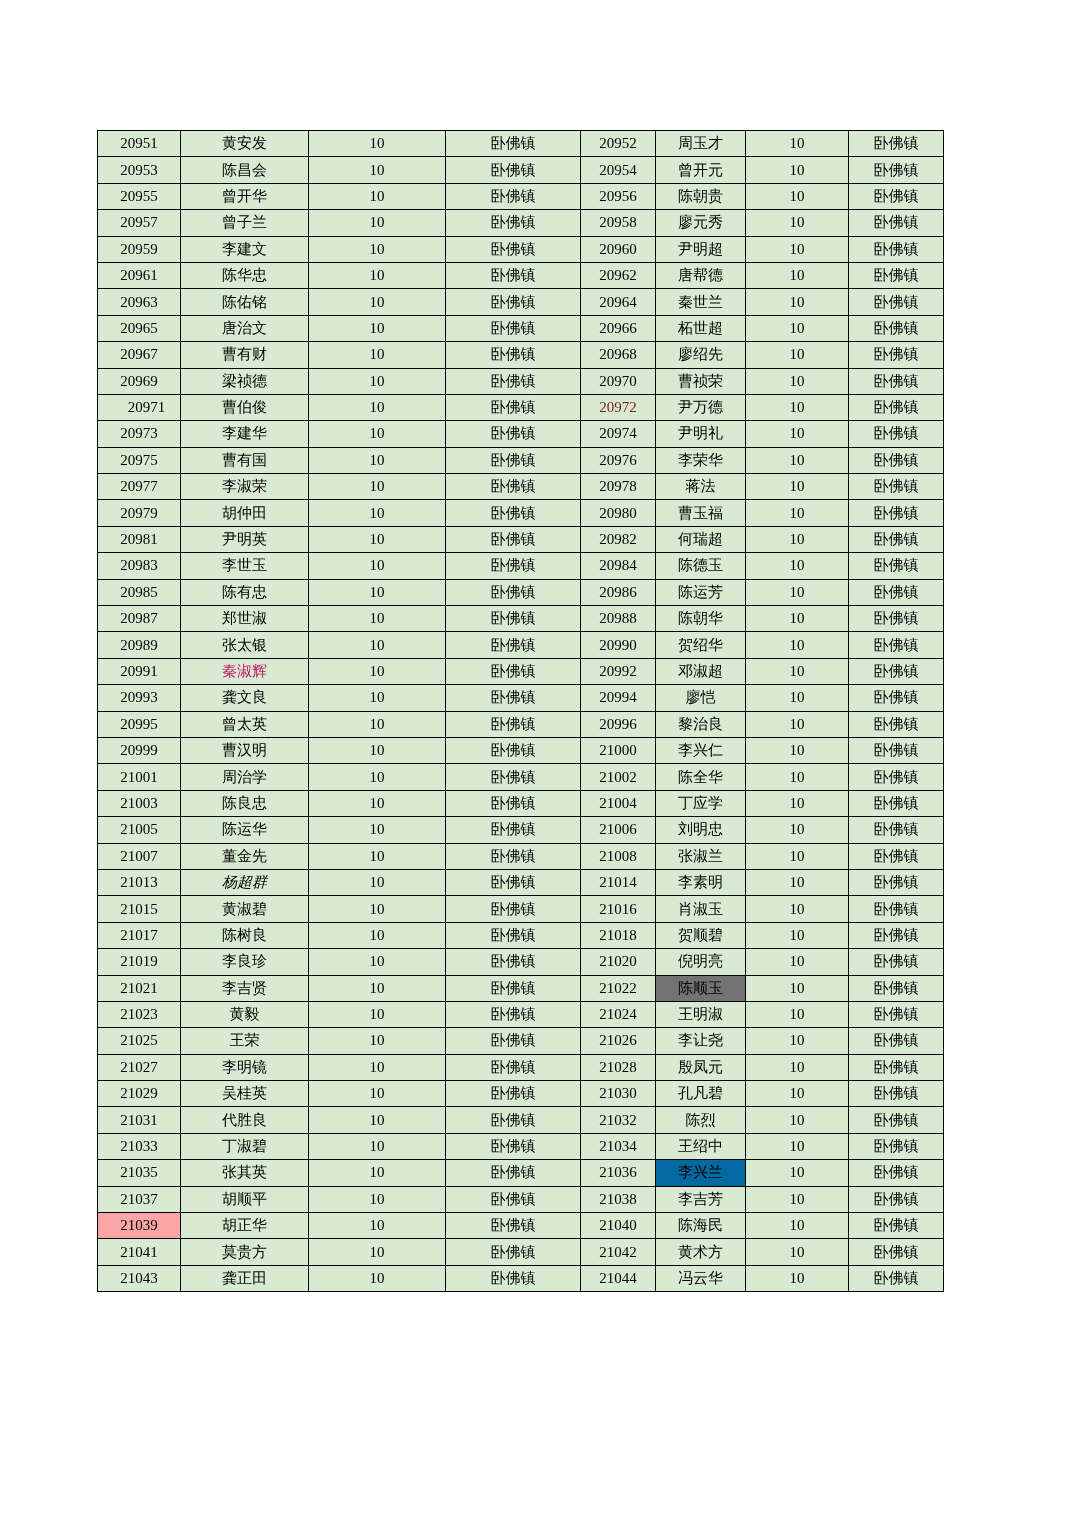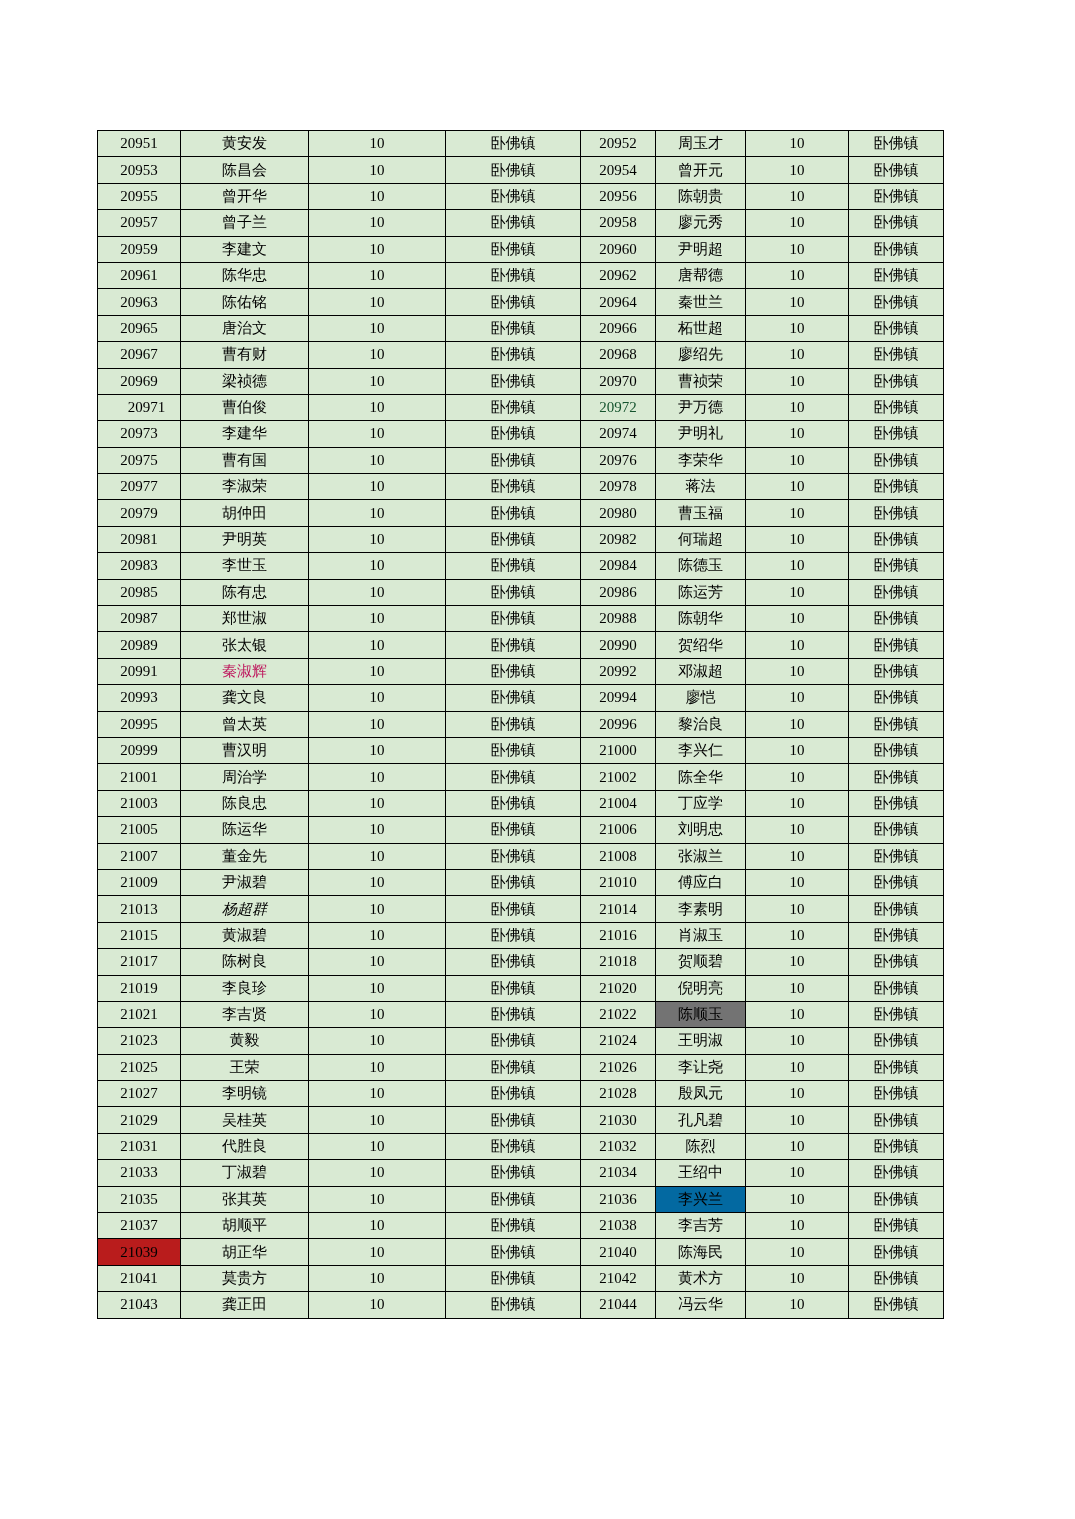--- a/index.html
+++ b/index.html
@@ -148,21 +148,21 @@
           <td style="background: rgb(217, 234, 211); border-color: rgb(0, 0, 0); color: rgb(0, 0, 0);">20970</td>
           <td style="background: rgb(217, 234, 211); border-color: rgb(0, 0, 0); color: rgb(0, 0, 0);">曹祯荣</td>
           <td style="background: rgb(217, 234, 211); border-color: rgb(0, 0, 0); color: rgb(0, 0, 0);">10</td>
           <td style="background: rgb(217, 234, 211); border-color: rgb(0, 0, 0); color: rgb(0, 0, 0);">卧佛镇</td>
         </tr>
         <tr>
           <td style="background: rgb(217, 234, 211); border-color: rgb(0, 0, 0); color: rgb(0, 0, 0); padding-left: 17px;">20971</td>
           <td style="background: rgb(217, 234, 211); border-color: rgb(0, 0, 0); color: rgb(0, 0, 0);">曹伯俊</td>
           <td style="background: rgb(217, 234, 211); border-color: rgb(0, 0, 0); color: rgb(0, 0, 0);">10</td>
           <td style="background: rgb(217, 234, 211); border-color: rgb(0, 0, 0); color: rgb(0, 0, 0);">卧佛镇</td>
-          <td style="background: rgb(217, 234, 211); border-color: rgb(0, 0, 0); color: #14532d;">20972</td>
+          <td style="background: rgb(217, 234, 211); border-color: rgb(0, 0, 0); color: #7f1d1d;">20972</td>
           <td style="background: rgb(217, 234, 211); border-color: rgb(0, 0, 0); color: rgb(0, 0, 0);">尹万德</td>
           <td style="background: rgb(217, 234, 211); border-color: rgb(0, 0, 0); color: rgb(0, 0, 0);">10</td>
           <td style="background: rgb(217, 234, 211); border-color: rgb(0, 0, 0); color: rgb(0, 0, 0);">卧佛镇</td>
         </tr>
         <tr>
           <td style="background: rgb(217, 234, 211); border-color: rgb(0, 0, 0); color: rgb(0, 0, 0);">20973</td>
           <td style="background: rgb(217, 234, 211); border-color: rgb(0, 0, 0); color: rgb(0, 0, 0);">李建华</td>
           <td style="background: rgb(217, 234, 211); border-color: rgb(0, 0, 0); color: rgb(0, 0, 0);">10</td>
           <td style="background: rgb(217, 234, 211); border-color: rgb(0, 0, 0); color: rgb(0, 0, 0);">卧佛镇</td>
           <td style="background: rgb(217, 234, 211); border-color: rgb(0, 0, 0); color: rgb(0, 0, 0);">20974</td>
@@ -324,30 +324,20 @@
           <td style="background: rgb(217, 234, 211); border-color: rgb(0, 0, 0); color: rgb(0, 0, 0);">21007</td>
           <td style="background: rgb(217, 234, 211); border-color: rgb(0, 0, 0); color: rgb(0, 0, 0);">董金先</td>
           <td style="background: rgb(217, 234, 211); border-color: rgb(0, 0, 0); color: rgb(0, 0, 0);">10</td>
           <td style="background: rgb(217, 234, 211); border-color: rgb(0, 0, 0); color: rgb(0, 0, 0);">卧佛镇</td>
           <td style="background: rgb(217, 234, 211); border-color: rgb(0, 0, 0); color: rgb(0, 0, 0);">21008</td>
           <td style="background: rgb(217, 234, 211); border-color: rgb(0, 0, 0); color: rgb(0, 0, 0);">张淑兰</td>
           <td style="background: rgb(217, 234, 211); border-color: rgb(0, 0, 0); color: rgb(0, 0, 0);">10</td>
           <td style="background: rgb(217, 234, 211); border-color: rgb(0, 0, 0); color: rgb(0, 0, 0);">卧佛镇</td>
         </tr>
         <tr>
-          <td style="background: rgb(217, 234, 211); border-color: rgb(0, 0, 0); color: rgb(0, 0, 0);">21009</td>
-          <td style="background: rgb(217, 234, 211); border-color: rgb(0, 0, 0); color: rgb(0, 0, 0);">尹淑碧</td>
-          <td style="background: rgb(217, 234, 211); border-color: rgb(0, 0, 0); color: rgb(0, 0, 0);">10</td>
-          <td style="background: rgb(217, 234, 211); border-color: rgb(0, 0, 0); color: rgb(0, 0, 0);">卧佛镇</td>
-          <td style="background: rgb(217, 234, 211); border-color: rgb(0, 0, 0); color: rgb(0, 0, 0);">21010</td>
-          <td style="background: rgb(217, 234, 211); border-color: rgb(0, 0, 0); color: rgb(0, 0, 0);">傅应白</td>
-          <td style="background: rgb(217, 234, 211); border-color: rgb(0, 0, 0); color: rgb(0, 0, 0);">10</td>
-          <td style="background: rgb(217, 234, 211); border-color: rgb(0, 0, 0); color: rgb(0, 0, 0);">卧佛镇</td>
-        </tr>
-        <tr>
           <td style="background: rgb(217, 234, 211); border-color: rgb(0, 0, 0); color: rgb(0, 0, 0);">21013</td>
           <td style="background: rgb(217, 234, 211); border-color: rgb(0, 0, 0); color: rgb(0, 0, 0); font-style: italic;">杨超群</td>
           <td style="background: rgb(217, 234, 211); border-color: rgb(0, 0, 0); color: rgb(0, 0, 0);">10</td>
           <td style="background: rgb(217, 234, 211); border-color: rgb(0, 0, 0); color: rgb(0, 0, 0);">卧佛镇</td>
           <td style="background: rgb(217, 234, 211); border-color: rgb(0, 0, 0); color: rgb(0, 0, 0);">21014</td>
           <td style="background: rgb(217, 234, 211); border-color: rgb(0, 0, 0); color: rgb(0, 0, 0);">李素明</td>
           <td style="background: rgb(217, 234, 211); border-color: rgb(0, 0, 0); color: rgb(0, 0, 0);">10</td>
           <td style="background: rgb(217, 234, 211); border-color: rgb(0, 0, 0); color: rgb(0, 0, 0);">卧佛镇</td>
         </tr>
         <tr>
@@ -464,21 +454,21 @@
           <td style="background: rgb(217, 234, 211); border-color: rgb(0, 0, 0); color: rgb(0, 0, 0);">21037</td>
           <td style="background: rgb(217, 234, 211); border-color: rgb(0, 0, 0); color: rgb(0, 0, 0);">胡顺平</td>
           <td style="background: rgb(217, 234, 211); border-color: rgb(0, 0, 0); color: rgb(0, 0, 0);">10</td>
           <td style="background: rgb(217, 234, 211); border-color: rgb(0, 0, 0); color: rgb(0, 0, 0);">卧佛镇</td>
           <td style="background: rgb(217, 234, 211); border-color: rgb(0, 0, 0); color: rgb(0, 0, 0);">21038</td>
           <td style="background: rgb(217, 234, 211); border-color: rgb(0, 0, 0); color: rgb(0, 0, 0);">李吉芳</td>
           <td style="background: rgb(217, 234, 211); border-color: rgb(0, 0, 0); color: rgb(0, 0, 0);">10</td>
           <td style="background: rgb(217, 234, 211); border-color: rgb(0, 0, 0); color: rgb(0, 0, 0);">卧佛镇</td>
         </tr>
         <tr>
-          <td style="background: #b91c1c; border-color: rgb(0, 0, 0); color: rgb(0, 0, 0);">21039</td>
+          <td style="background: #fca5a5; border-color: rgb(0, 0, 0); color: rgb(0, 0, 0);">21039</td>
           <td style="background: rgb(217, 234, 211); border-color: rgb(0, 0, 0); color: rgb(0, 0, 0);">胡正华</td>
           <td style="background: rgb(217, 234, 211); border-color: rgb(0, 0, 0); color: rgb(0, 0, 0);">10</td>
           <td style="background: rgb(217, 234, 211); border-color: rgb(0, 0, 0); color: rgb(0, 0, 0);">卧佛镇</td>
           <td style="background: rgb(217, 234, 211); border-color: rgb(0, 0, 0); color: rgb(0, 0, 0);">21040</td>
           <td style="background: rgb(217, 234, 211); border-color: rgb(0, 0, 0); color: rgb(0, 0, 0);">陈海民</td>
           <td style="background: rgb(217, 234, 211); border-color: rgb(0, 0, 0); color: rgb(0, 0, 0);">10</td>
           <td style="background: rgb(217, 234, 211); border-color: rgb(0, 0, 0); color: rgb(0, 0, 0);">卧佛镇</td>
         </tr>
         <tr>
           <td style="background: rgb(217, 234, 211); border-color: rgb(0, 0, 0); color: rgb(0, 0, 0);">21041</td>

